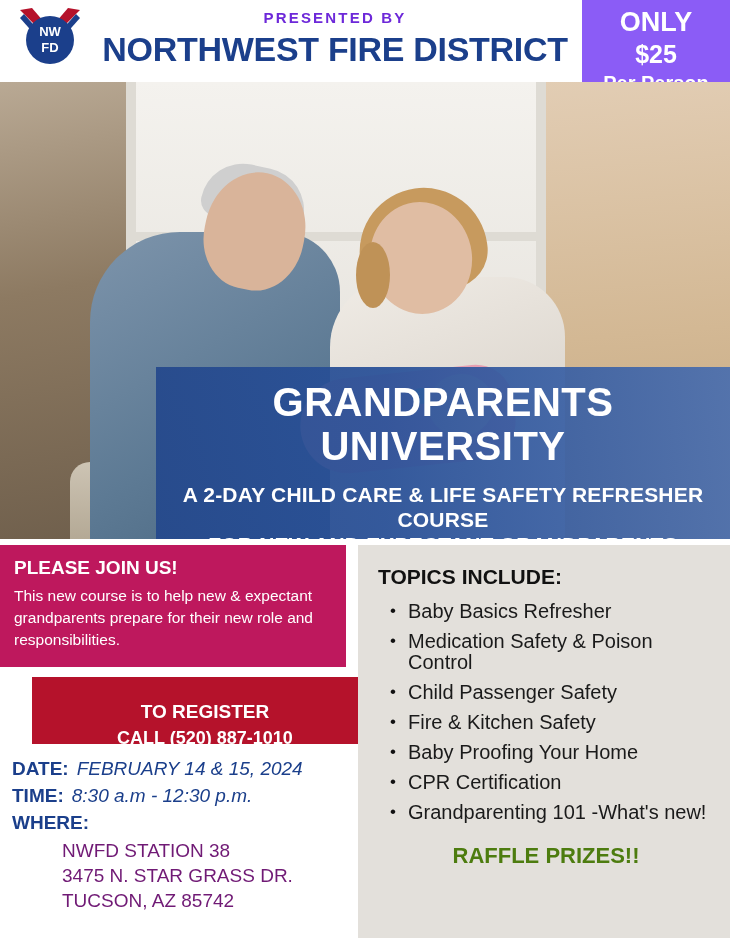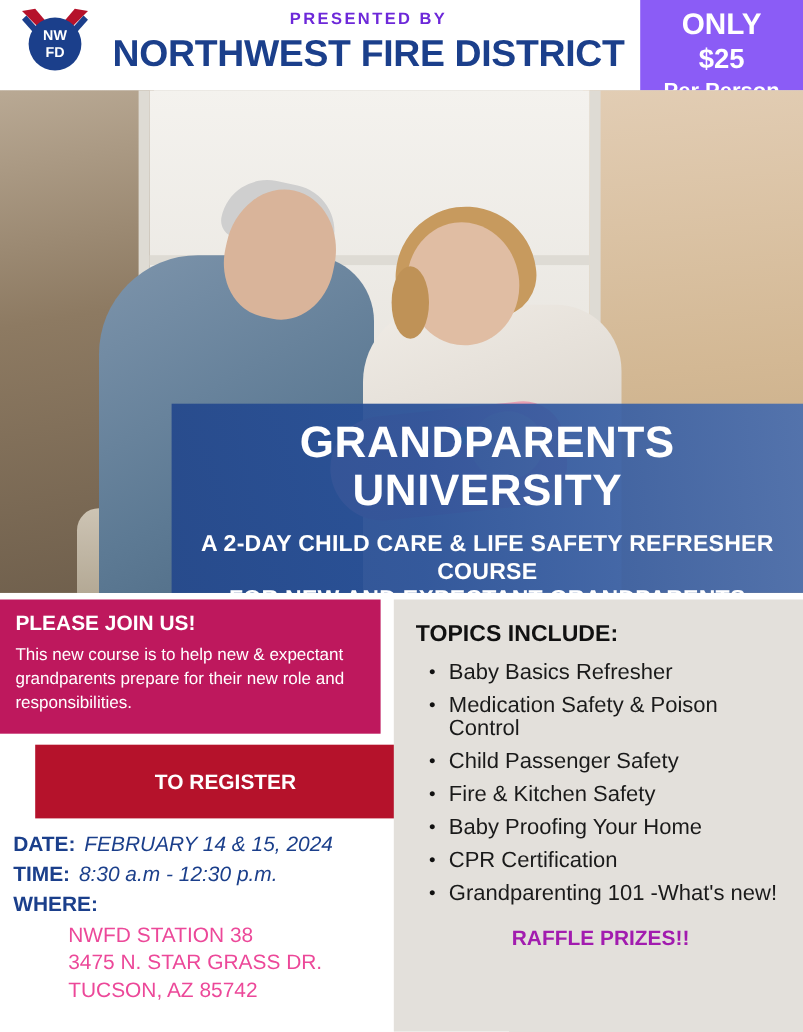--- a/index.html
+++ b/index.html
@@ -255,21 +255,21 @@
     font-size: 19px;
     margin-left: 8px;
     white-space: nowrap;
     font-style: italic;
   }
   .address {
     margin-top: 2px;
     padding-left: 50px;
     font-size: 19px;
     line-height: 25px;
-    color: #ec4899;
+    color: #701a75;
   }
 
   
   .topics-box {
     position: absolute;
     left: 358px; top: 545px;
     width: 372px;
     height: 393px;
     background: #e3e0db;
     padding: 18px 16px 0 20px;
@@ -296,22 +296,22 @@
   .topics-list li:before {
     content: "\2022";
     position: absolute;
     left: 0;
     top: -1px;
     font-size: 17px;
     color: #111111;
   }
   .raffle {
     text-align: center;
-    color: #a21caf;
-    font-size: 19px;
+    color: #4d7c0f;
+    font-size: 22px;
     font-weight: bold;
     margin-top: 20px;
   }
 </style>
 </head>
 <body>
 
 <div class="flyer">
 
   <div class="header">
@@ -362,20 +362,21 @@
     <div class="title-sub" style="margin-top:0">FOR NEW AND EXPECTANT GRANDPARENTS</div>
   </div>
 
   <div class="join-box">
     <div class="join-title">PLEASE JOIN US!</div>
     <div class="join-text">This new course is to help new &amp; expectant grandparents prepare for their new role and responsibilities.</div>
   </div>
 
   <div class="register-box">
     <div class="register-title">TO REGISTER</div>
+    <div class="register-phone">CALL (520) 887-1010</div>
   </div>
 
   <div class="details">
     <div class="detail-row">
       <span class="detail-label">DATE:</span>
       <span class="detail-value">FEBRUARY 14 &amp; 15, 2024</span>
     </div>
     <div class="detail-row">
       <span class="detail-label">TIME:</span>
       <span class="detail-value">8:30 a.m - 12:30 p.m.</span>

